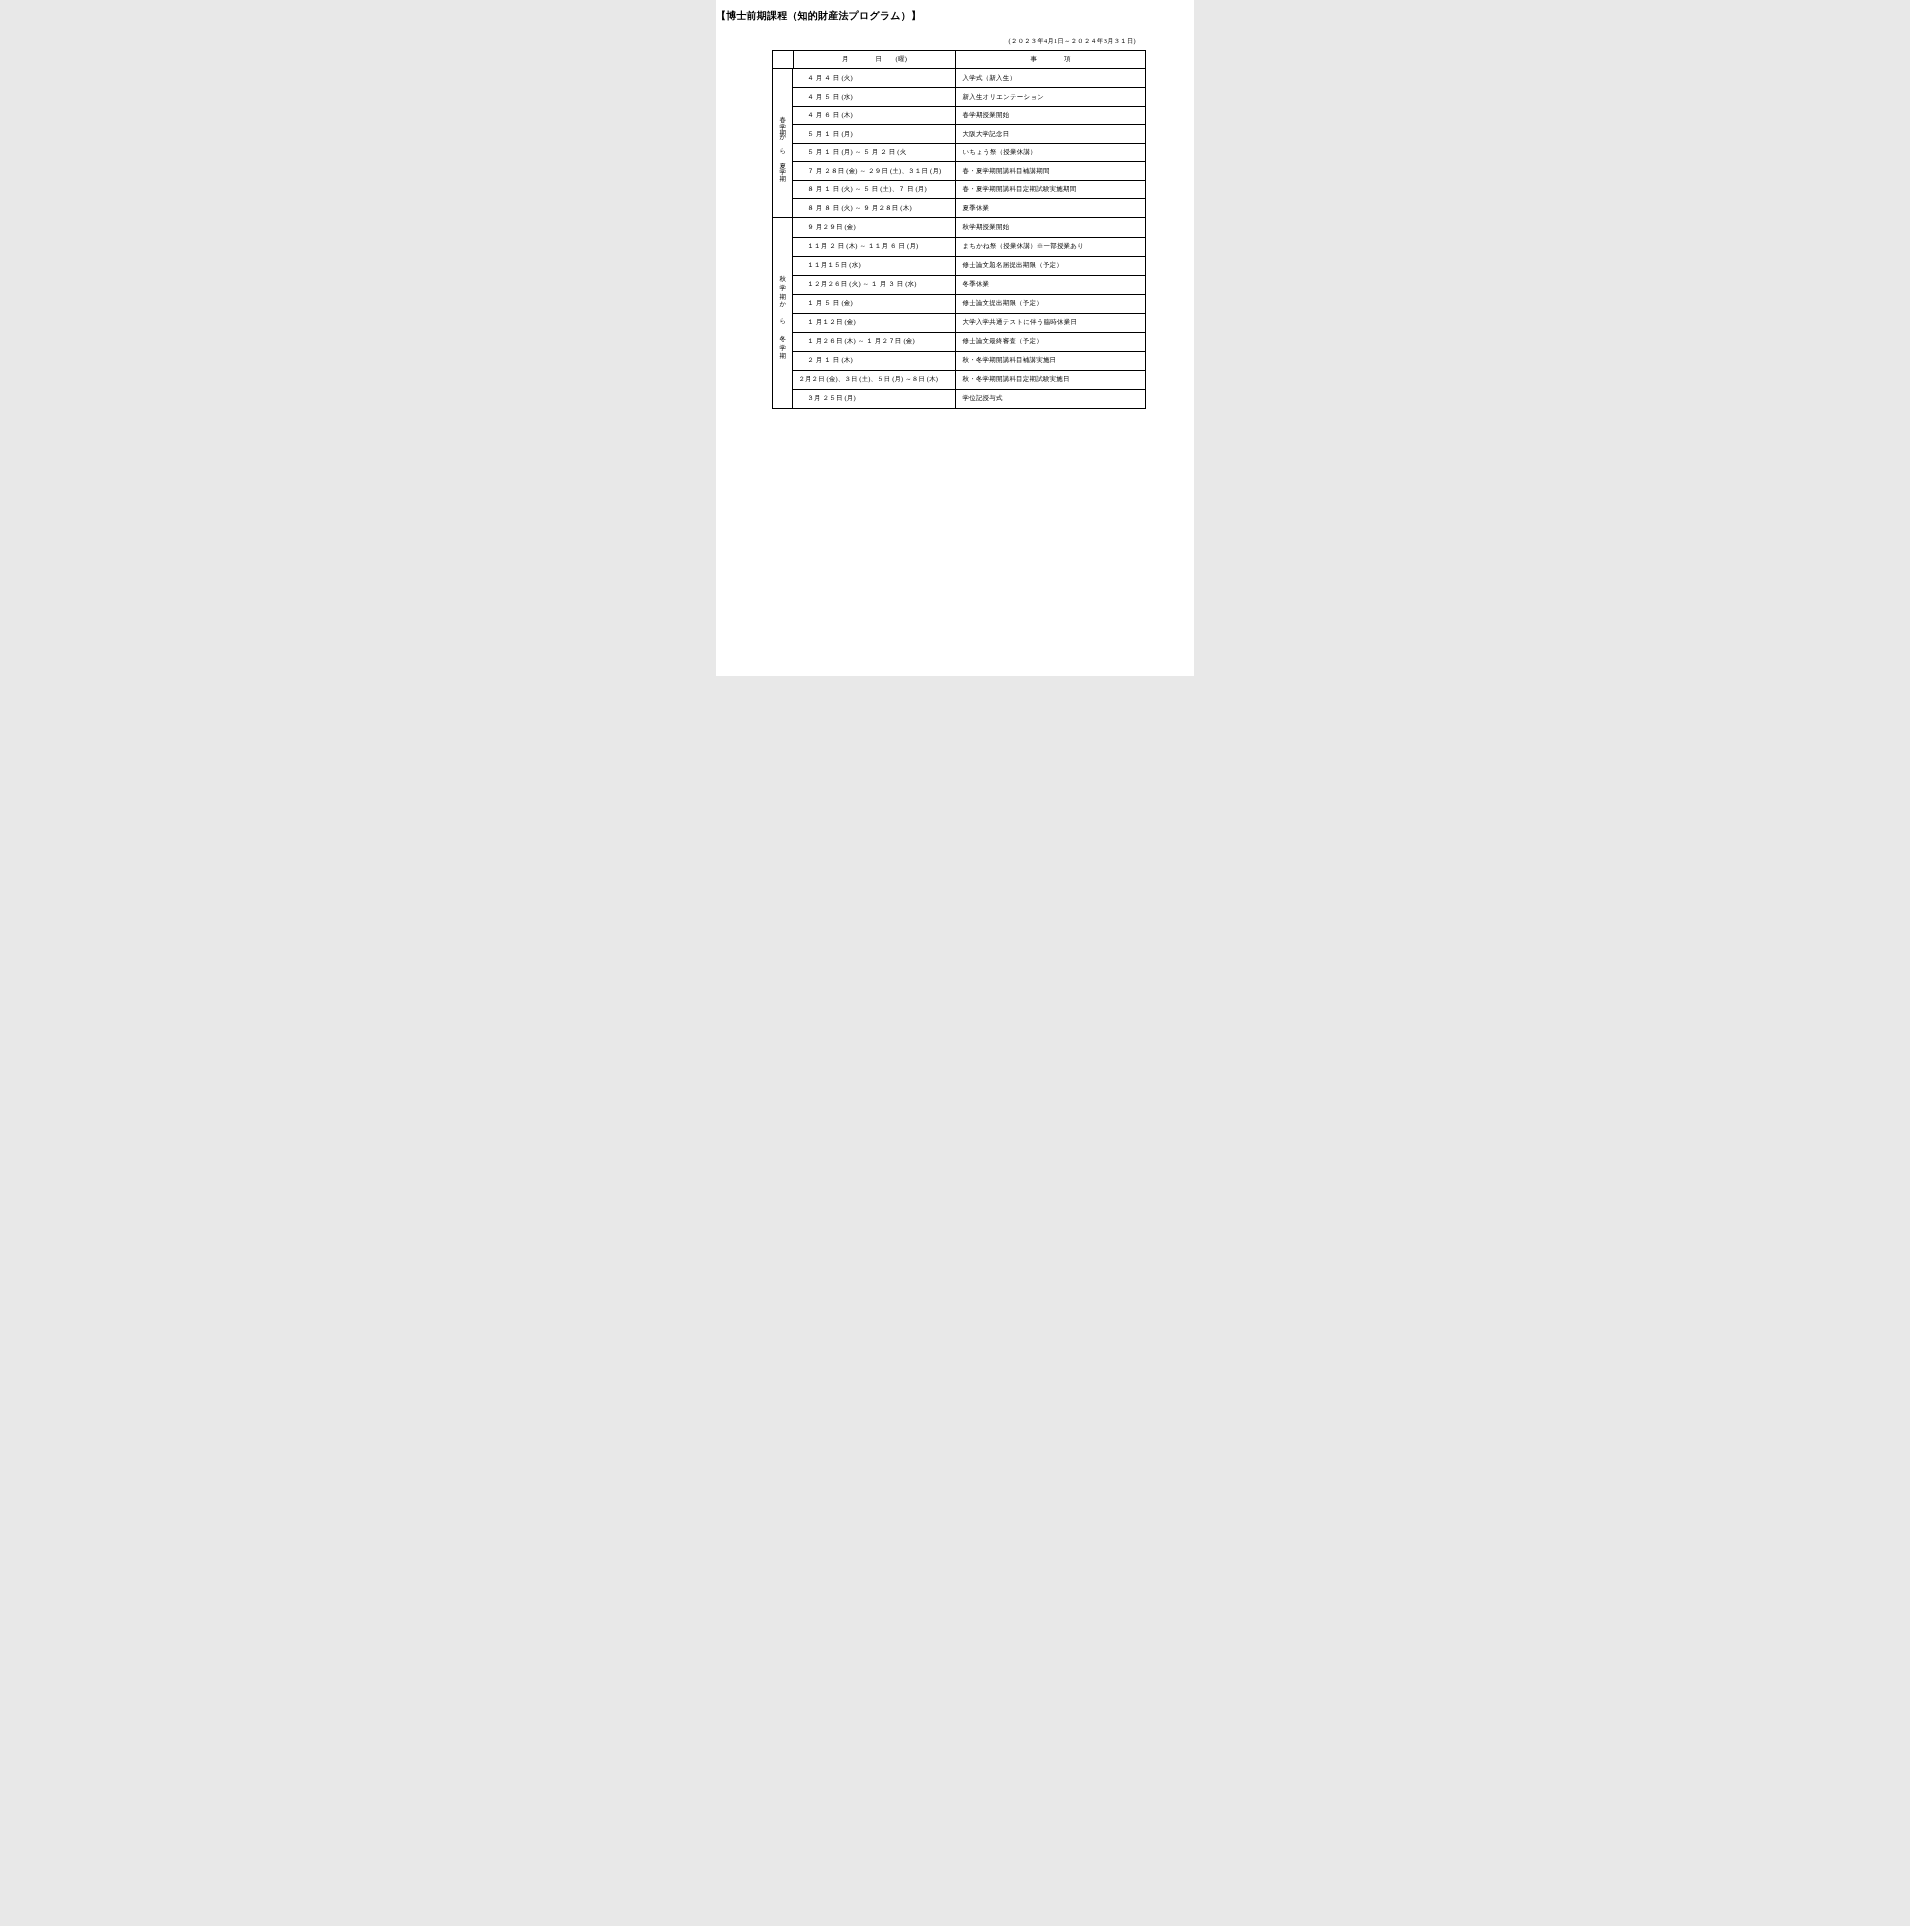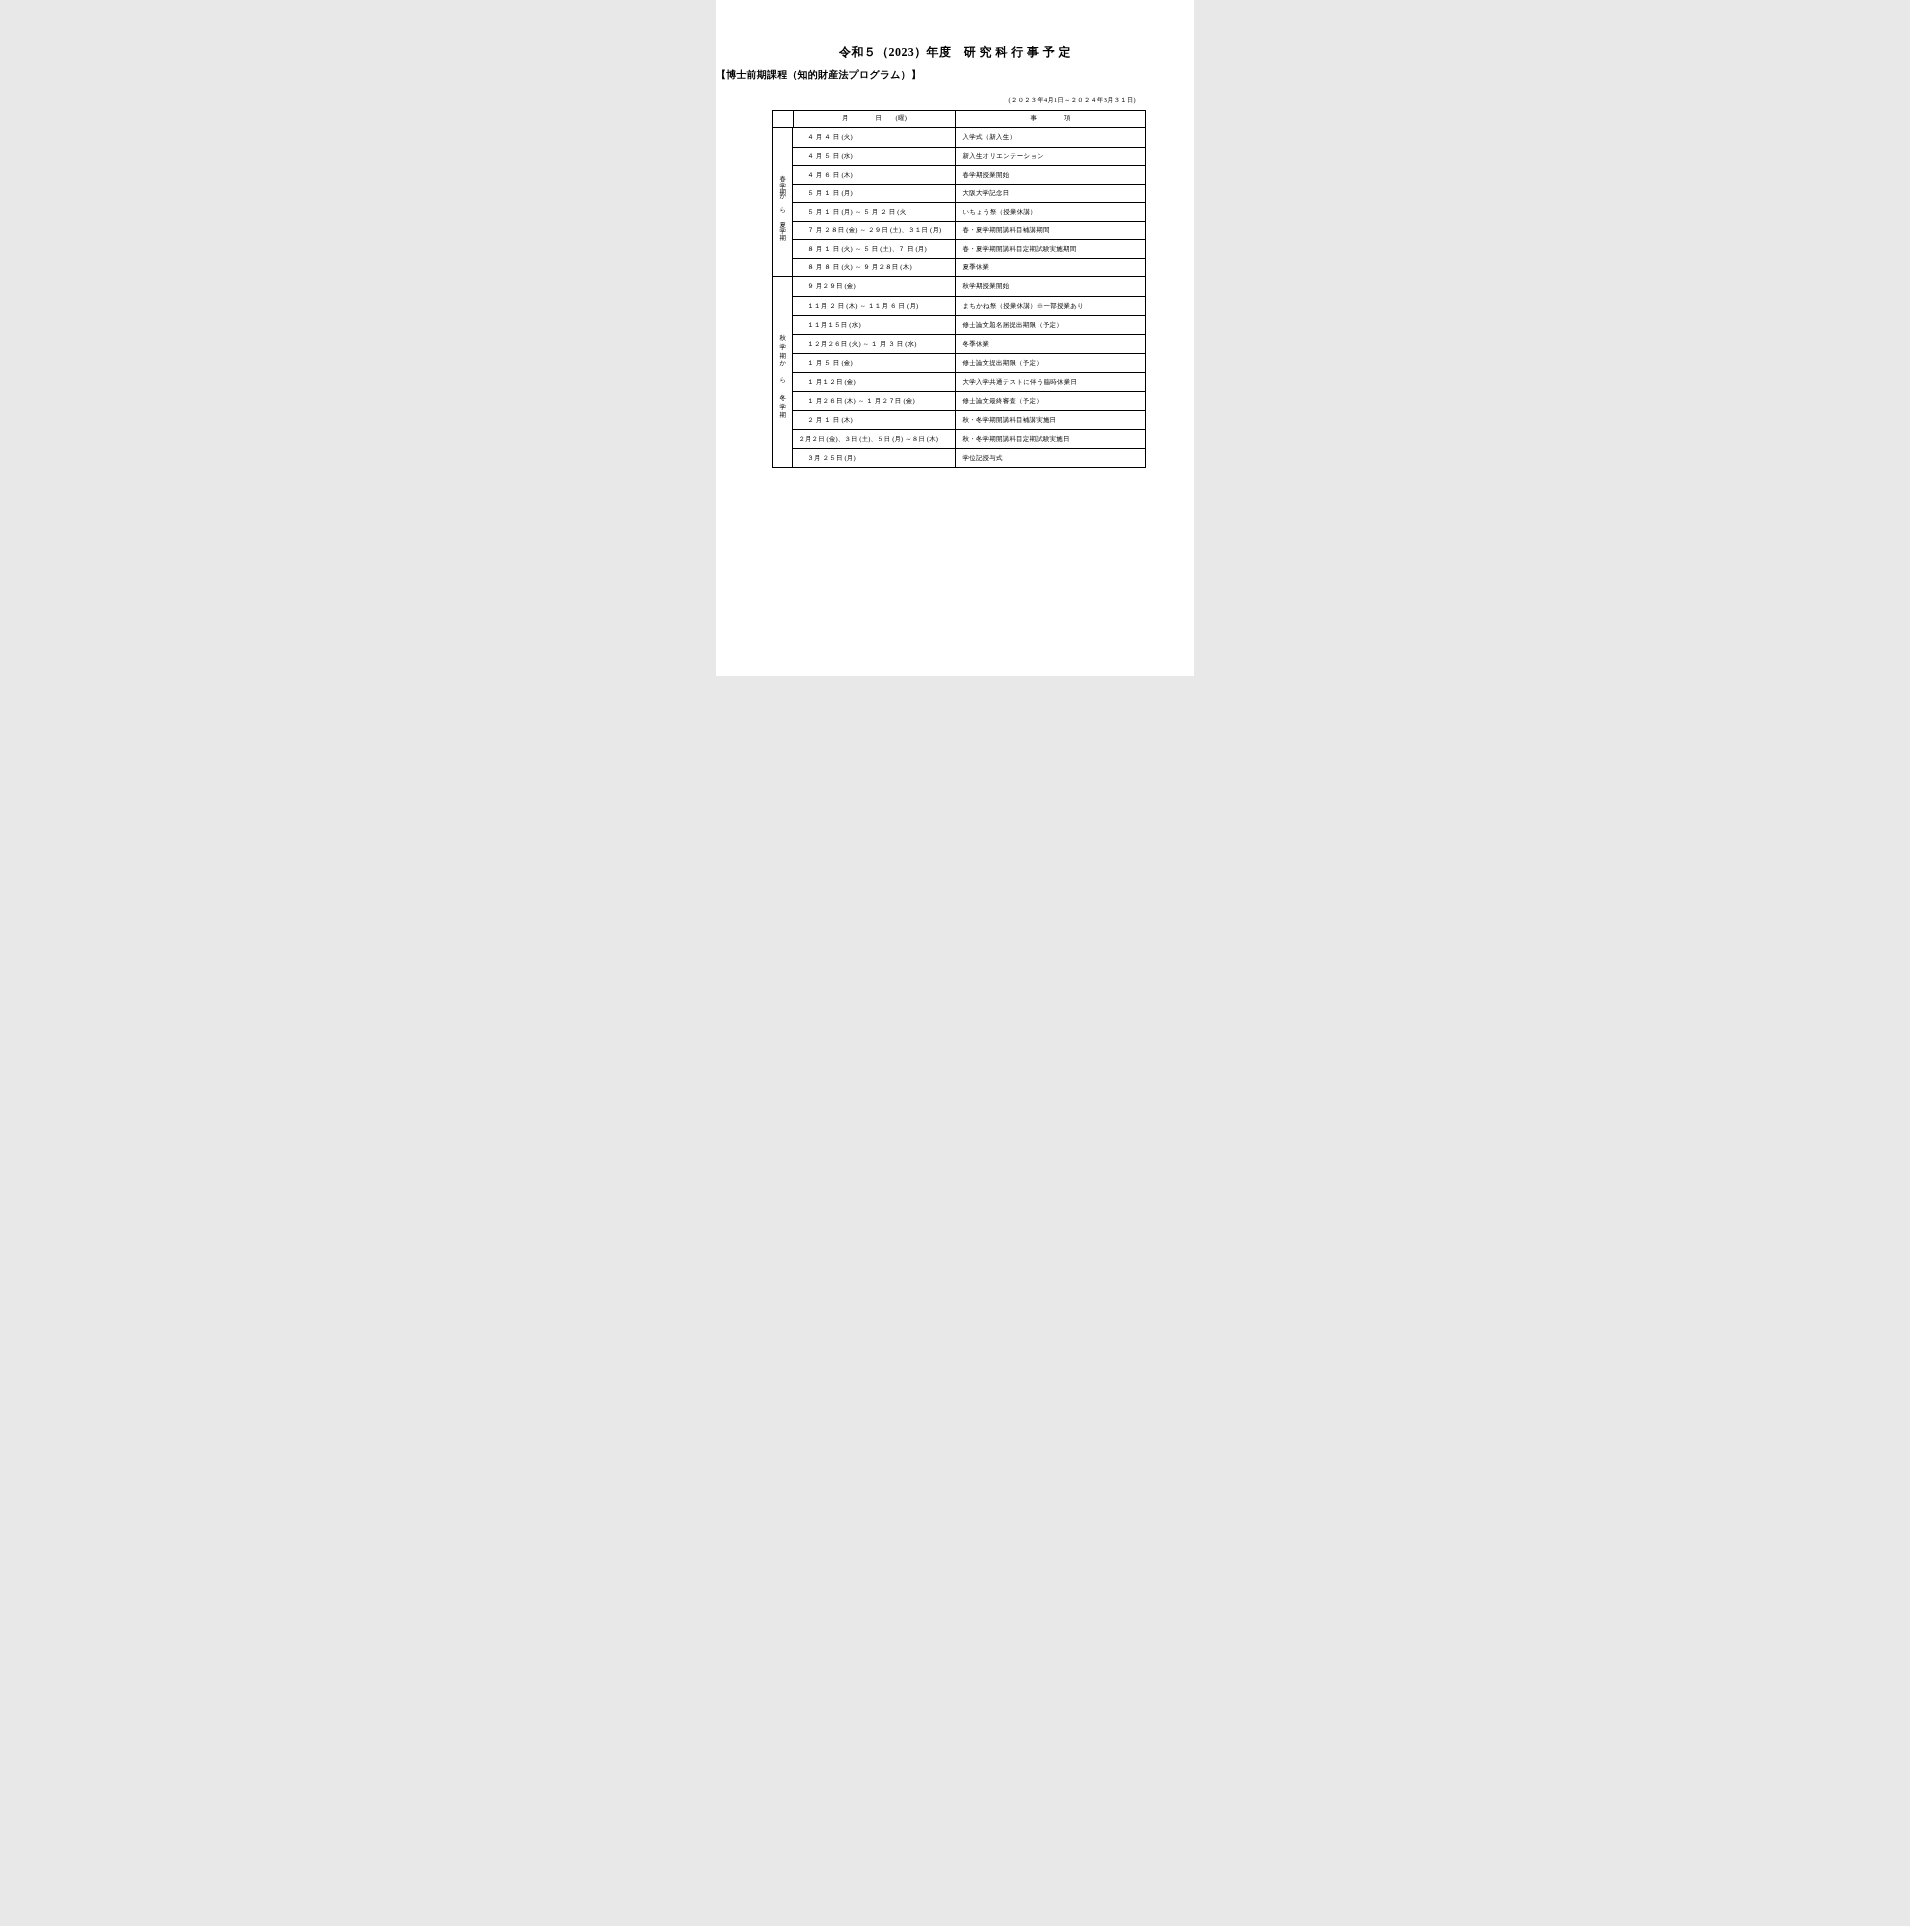--- a/index.html
+++ b/index.html
@@ -62,21 +62,20 @@
   .cell.event { border-left:0.6px solid #000; padding-left:6.5px; }
   
   .section .cell:nth-child(n+4) { border-top:0.6px solid #000; }
   .cell.date.tight { padding-left:5.4px; font-size:6.4px; }
 </style>
 </head>
 <body>
 
 <div class="page">
 
-  <div class="title">令和５（2023）年度　研 究 科 行 事 予 定</div>
   <div class="subtitle">【博士前期課程（知的財産法プログラム）】</div>
   <div class="note">(２０２３年4月1日～２０２４年3月３１日)</div>
 
   <div class="cal-table">
 
     <div class="header-row">
       <div class="hcell"></div>
       <div class="hcell hd">月　　　　日　　(曜)</div>
       <div class="hcell he">事　　　　項</div>
     </div>

